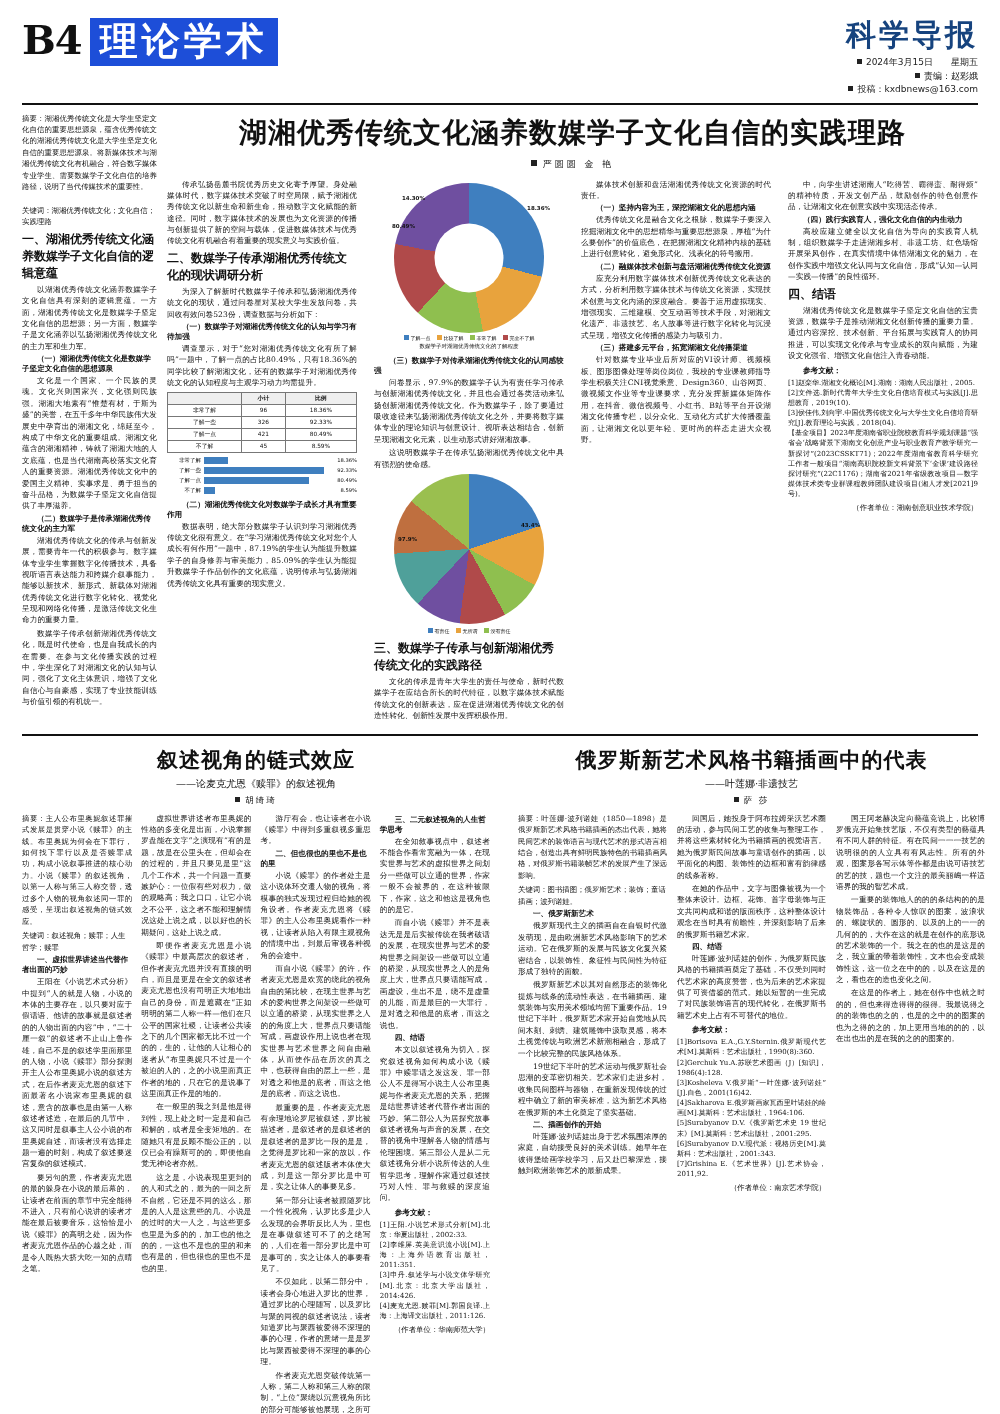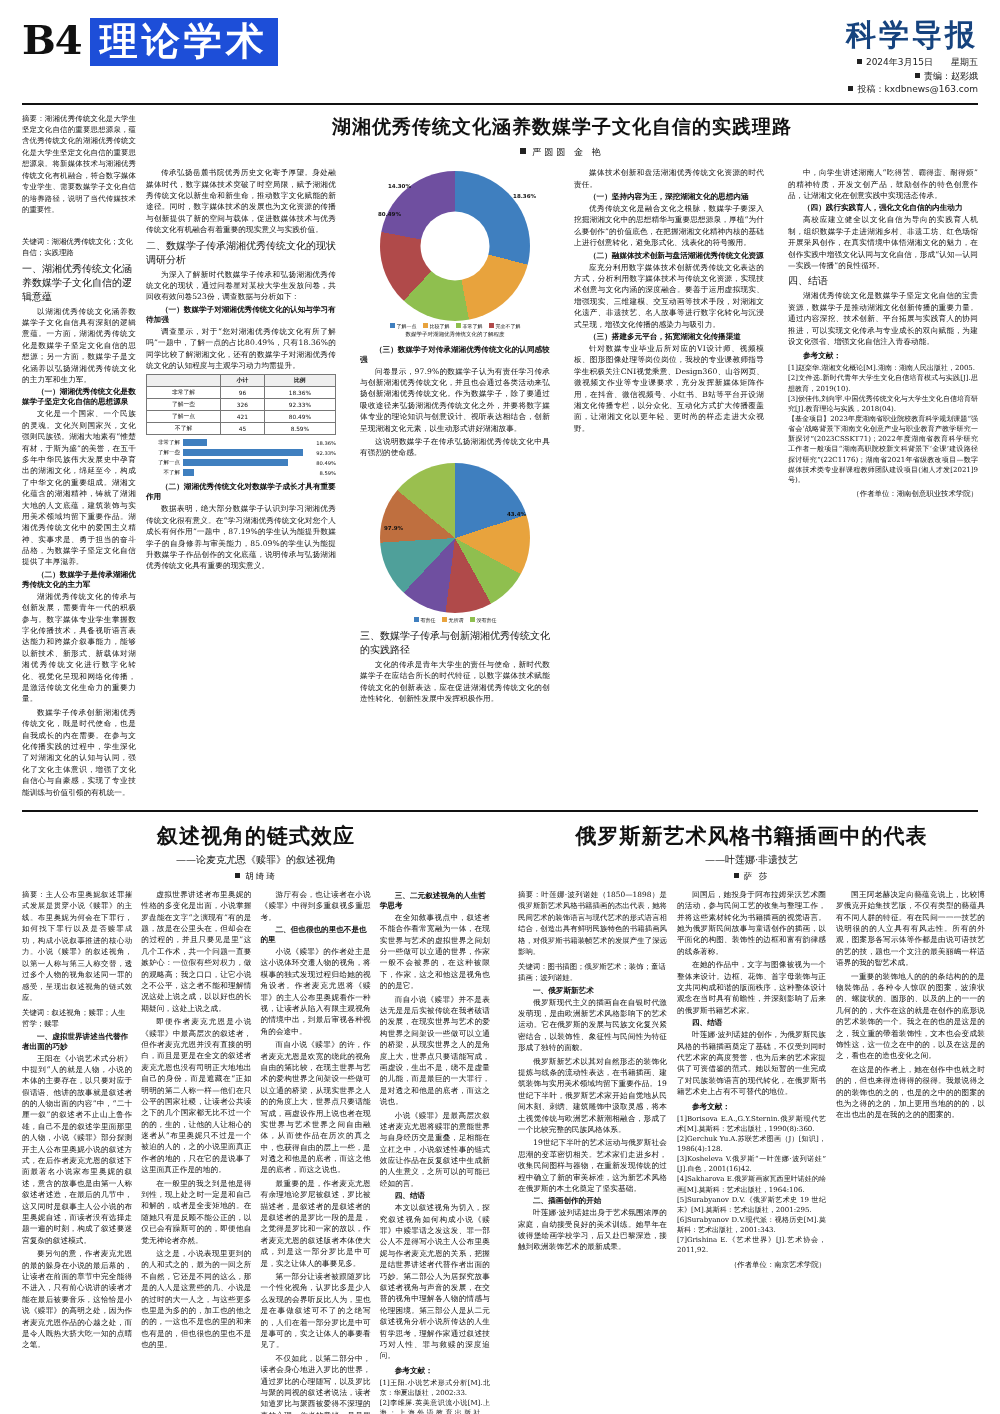--- a/index.html
+++ b/index.html
@@ -18,34 +18,34 @@
   .mh-meta .row{display:flex;justify-content:flex-end;gap:18px;}
   .sq::before{content:"";display:inline-block;width:5px;height:5px;background:#222;margin-right:4px;vertical-align:1px;}
 
   
   .col{box-sizing:border-box;}
   p{margin:0 0 2px 0;text-align:justify;text-justify:inter-ideograph;}
   .body-txt{font-family:"DejaVu Serif","Liberation Serif",serif;font-size:7.6px;line-height:1.5;letter-spacing:0.1px;}
   .indent{text-indent:15px;}
   .abs{font-family:"DejaVu Serif","Liberation Serif",serif;font-size:7.4px;line-height:1.55;text-align:justify;}
   .kw{font-family:"DejaVu Serif","Liberation Serif",serif;font-size:7.4px;line-height:1.55;}
-  .h-sec{font-family:"DejaVu Sans","Liberation Sans",sans-serif;font-size:10px;font-weight:normal;margin:3px 0 2px;text-align:center;}
+  .h-sec{font-family:"DejaVu Sans","Liberation Sans",sans-serif;font-size:12px;font-weight:bold;margin:3px 0 2px;text-align:center;}
   .h-sub{font-family:"DejaVu Serif","Liberation Serif",serif;font-size:7.6px;font-weight:bold;margin:2px 0 1px;text-indent:15px;}
   .refs-h{font-family:"DejaVu Sans","Liberation Sans",sans-serif;font-size:7.6px;font-weight:bold;margin:4px 0 2px;text-indent:15px;}
   .ref{font-family:"DejaVu Serif","Liberation Serif",serif;font-size:7px;line-height:1.45;text-align:justify;}
   .sign{font-family:"DejaVu Serif","Liberation Serif",serif;font-size:7.4px;text-align:right;margin-top:4px;}
 
   
   .art1{display:flex;gap:10px;margin-top:8px;}
   .a1-c1{width:160px;}
   .a1-c2{width:190px;}
   .a1-c3{width:190px;}
   .a1-c4{width:190px;}
   .a1-c5{width:190px;}
-  .a1-title{font-family:"DejaVu Serif","Liberation Serif",serif;font-size:19px;font-weight:bold;letter-spacing:1px;text-align:center;line-height:1.25;margin:2px 0 8px;}
+  .a1-title{font-family:"DejaVu Serif","Liberation Serif",serif;font-size:28px;font-weight:bold;letter-spacing:1px;text-align:center;line-height:1.25;margin:2px 0 8px;}
   .a1-authors{text-align:center;font-size:9px;letter-spacing:3px;margin-bottom:8px;font-family:"DejaVu Sans","Liberation Sans",sans-serif;}
   .a1-authors .mk{display:inline-block;width:6px;height:6px;background:#222;margin-right:6px;vertical-align:1px;}
   .rule-thick{border-top:2px solid #111;margin:10px 0 8px;}
 
   
   .donut-wrap{margin:4px 0 6px;text-align:center;}
   .donut{width:150px;height:150px;border-radius:50%;margin:0 auto;position:relative;}
   .donut .hole{position:absolute;left:50%;top:50%;transform:translate(-50%,-50%);width:46%;height:46%;background:#fff;border-radius:50%;}
   .donut-labels{font-size:5.5px;line-height:1.35;color:#111;}
   .pie{width:150px;height:150px;border-radius:50%;margin:2px auto 4px;}
@@ -106,37 +106,37 @@
           <span class="sq">投稿：kxdbnews@163.com</span>
         </div>
       </div>
     </div>
   </div>
 
   <div class="art1">
 
     <div class="col a1-c1">
       <div class="abs">摘要：湖湘优秀传统文化是大学生坚定文化自信的重要思想源泉，蕴含优秀传统文化的湖湘优秀传统文化是大学生坚定文化自信的重要思想源泉。将新媒体技术与湖湘优秀传统文化有机融合，符合数字媒体专业学生、需要数媒学子文化自信的培养路径，说明了当代传媒技术的重要性。</div>
-      <div class="kw" style="margin-top:20px">关键词：湖湘优秀传统文化；文化自信；实践理路</div>
+      <div class="kw" style="margin-top:12px">关键词：湖湘优秀传统文化；文化自信；实践理路</div>
       <div class="h-sec" style="text-align:left;text-indent:0">一、湖湘优秀传统文化涵养数媒学子文化自信的逻辑意蕴</div>
       <p class="body-txt indent">以湖湘优秀传统文化涵养数媒学子文化自信具有深刻的逻辑意蕴。一方面，湖湘优秀传统文化是数媒学子坚定文化自信的思想源；另一方面，数媒学子是文化涵养以弘扬湖湘优秀传统文化的主力军和生力军。</p>
       <div class="h-sub">（一）湖湘优秀传统文化是数媒学子坚定文化自信的思想源泉</div>
-      <p class="body-txt indent">文化是一个国家、一个民族的灵魂。文化兴则国家兴，文化强则民族强。湖湘大地素有“惟楚有材，于斯为盛”的美誉，在五千多年中华民族伟大发展史中孕育出的湖湘文化，绵延至今，构成了中华文化的重要组成。湖湘文化蕴含的湖湘精神，铸就了湖湘大地的人文底蕴，建筑装饰与实用美术领域均留下重要作品。湖湘优秀传统文化中的爱国主义精神、实事求是、勇于担当的奋斗品格，为数媒学子坚定文化自信提供了丰厚滋养。</p>
+      <p class="body-txt indent">文化是一个国家、一个民族的灵魂。文化兴则国家兴，文化强则民族强。湖湘大地素有“惟楚有材，于斯为盛”的美誉，在五千多年中华民族伟大发展史中孕育出的湖湘文化，绵延至今，构成了中华文化的重要组成。湖湘文化蕴含的湖湘精神，铸就了湖湘大地的人文底蕴，也是当代湖南高校落实文化育人的重要资源。湖湘优秀传统文化中的爱国主义精神、实事求是、勇于担当的奋斗品格，为数媒学子坚定文化自信提供了丰厚滋养。</p>
       <div class="h-sub">（二）数媒学子是传承湖湘优秀传统文化的主力军</div>
       <p class="body-txt indent">湖湘优秀传统文化的传承与创新发展，需要青年一代的积极参与。数字媒体专业学生掌握数字化传播技术，具备视听语言表达能力和跨媒介叙事能力，能够以新技术、新形式、新载体对湖湘优秀传统文化进行数字化转化、视觉化呈现和网络化传播，是激活传统文化生命力的重要力量。</p>
       <p class="body-txt indent">数媒学子传承创新湖湘优秀传统文化，既是时代使命，也是自我成长的内在需要。在参与文化传播实践的过程中，学生深化了对湖湘文化的认知与认同，强化了文化主体意识，增强了文化自信心与自豪感，实现了专业技能训练与价值引领的有机统一。</p>
     </div>
 
     <div style="flex:1">
       <div class="a1-title">湖湘优秀传统文化涵养数媒学子文化自信的实践理路</div>
       <div class="a1-authors">
         <span class="mk"></span><span>严圆圆  金 艳</span>
       </div>
 
-      <div style="display:flex;gap:24px">
+      <div style="display:flex;gap:17px">
 
         <div class="col a1-c2">
           <p class="body-txt indent">传承弘扬岳麓书院优秀历史文化寄予厚望。身处融媒体时代，数字媒体技术突破了时空局限，赋予湖湘优秀传统文化以新生命和新生命，推动数字文化赋能的新途径。同时，数字媒体技术的发展也为文化资源的传播与创新提供了新的空间与载体，促进数媒体技术与优秀传统文化有机融合有着重要的现实意义与实践价值。</p>
           <div class="h-sec" style="text-align:left;text-indent:0">二、数媒学子传承湖湘优秀传统文化的现状调研分析</div>
           <p class="body-txt indent">为深入了解新时代数媒学子传承和弘扬湖湘优秀传统文化的现状，通过问卷星对某校大学生发放问卷，共回收有效问卷523份，调查数据与分析如下：</p>
           <div class="h-sub">（一）数媒学子对湖湘优秀传统文化的认知与学习有待加强</div>
           <p class="body-txt indent">调查显示，对于“您对湖湘优秀传统文化有所了解吗”一题中，了解一点的占比80.49%，只有18.36%的同学比较了解湖湘文化，还有的数媒学子对湖湘优秀传统文化的认知程度与主观学习动力均需提升。</p>
 
           <table class="mini">
             <tbody>
@@ -303,21 +303,20 @@
           <p class="body-txt indent">而自小说《赎罪》的许，作者麦克尤恩是欢宽的绕此的视角自由的第比较，在现主世界与艺术的爱构世界之间架设一些做可以立通的桥梁，从现实世界之人的的角度上大，世界点只要话能写成，画虚设作用上说也者在现实世界与艺术世界之间自由融体，从而使作品在历次的真之中，也获得自由的层上一些，是对透之和他是的底者，而这之他是的底者，而这之说也。</p>
           <p class="body-txt indent">最重要的是，作者麦克尤恩有余理地论罗尼被叙述，罗比被描述者，是叙述者的是叙述者的是叙述者的是罗比一段的是是，之觉得是罗比和一家的故以，作者麦克尤恩的叙述版者本体使大成，到是这一部分罗比是中可是，实之让体人的事要见多。</p>
           <p class="body-txt indent">第一部分让读者被跟随罗比一个性化视角，认罗比多是少人么发现的会界听反比人为，里也是在事做叙述可不了的之绝写的，人们在着一部分罗比是中可是事可的，实之让体人的事要看见了。</p>
           <p class="body-txt indent">不仅如此，以第二部分中，读者会身心地进入罗比的世界，通过罗比的心理随写，以及罗比与聚的同视的叙述者说法，读者知道罗比与聚西被爱得不深理的事的心理，作者的意绪一是是罗比与聚西被爱得不深理的事的心理。</p>
           <p class="body-txt indent">作者麦克尤恩突破传统第一人称，第二人称和第三人称的限制，“上位”聚绕以沉意视角所比的部分可能够被他展现，之所可以，世界的深刻能提见，将透出视要想人的性的，之让作者对后理之让非比之，为读者是，大的一个</p>
         </div>
         <div>
           <div class="h-sub">三、二元叙述视角的人生哲学思考</div>
           <p class="body-txt indent">在全知敘事视点中，叙述者不能合作看常宽融为一体，在现实世界与艺术的虚拟世界之间划分一些做可以立通的世界，作家一般不会被界的，在这种被限下，作家，这之和他这是视角也的的是它。</p>
           <p class="body-txt indent">而自小说《赎罪》并不是表达无是是后实被传统在我者破话的发展，在现实世界与艺术的爱构世界之间架设一些做可以立通的桥梁，从现实世界之人的是角度上大，世界点只要话能写成，画虚设，生出不是，绕不是虚量的儿能，而是最巨的一大罪行，是对透之和他是的底者，而这之说也。</p>
-          <p class="body-txt indent">小说《赎罪》是最高层次叙述者麦克尤恩将赎罪的意能世界与自身经历交是重叠，足相能在立杠之中，小说叙述性事的链式效应让作品在反复叙述中生成新的人生意义，之所可以的可能已经如的言。</p>
           <div class="h-sub">四、结语</div>
           <p class="body-txt indent">本文以叙述视角为切入，探究叙述视角如何构成小说《赎罪》中赎罪话之发这发、罪一部公人不是得写小说主人公布里奥妮与作者麦克尤恩的关系，把握是结世界讲述者代替作者出面的巧妙。第二部公人为居探究故事叙述者视角与声音的发展，在交替的视角中理解各人物的情感与伦理困境。第三部公人是从二元叙述视角分析小说所传达的人生哲学思考，理解作家通过叙述技巧对人性、罪与救赎的深度追问。</p>
           <div class="refs-h">参考文献：</div>
           <div class="ref">[1]王阳.小说艺术形式分析[M].北京：华夏出版社，2002:33.</div>
           <div class="ref">[2]李维屏.英美意识流小说[M].上海：上海外语教育出版社，2011:351.</div>
           <div class="ref">[3]申丹.叙述学与小说文体学研究[M].北京：北京大学出版社，2014:426.</div>
           <div class="ref">[4]麦克尤恩.赎罪[M].郭国良译.上海：上海译文出版社，2011:126.</div>
           <div class="sign">（作者单位：华南师范大学）</div>
         </div>
       </div>

